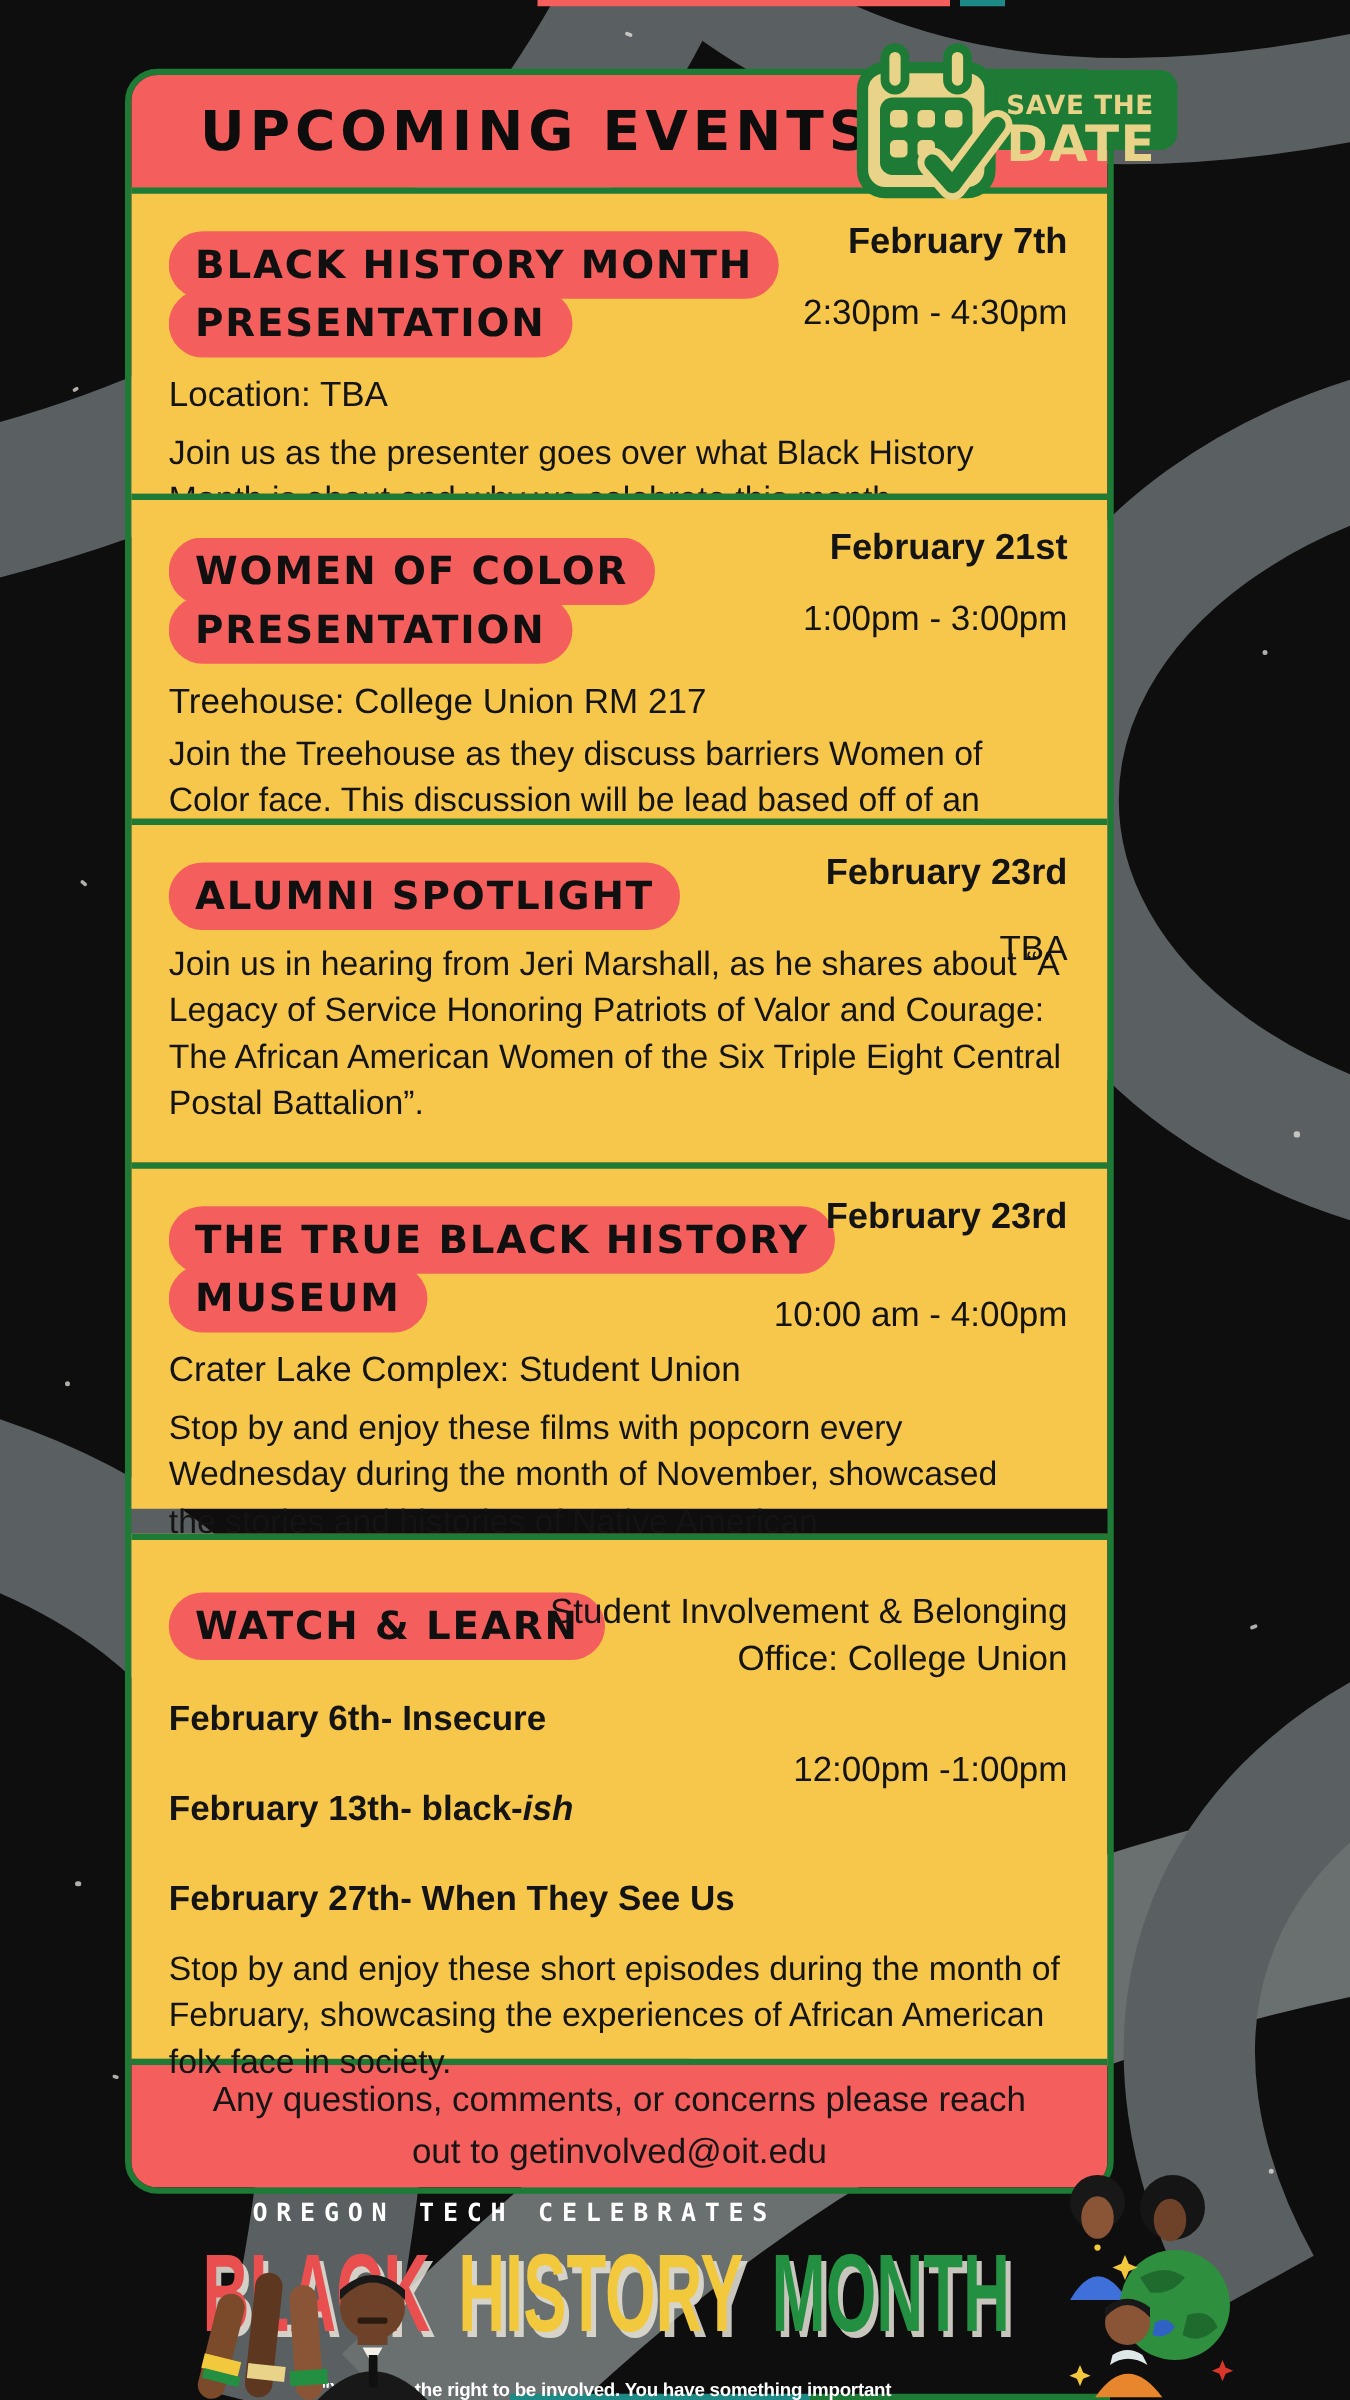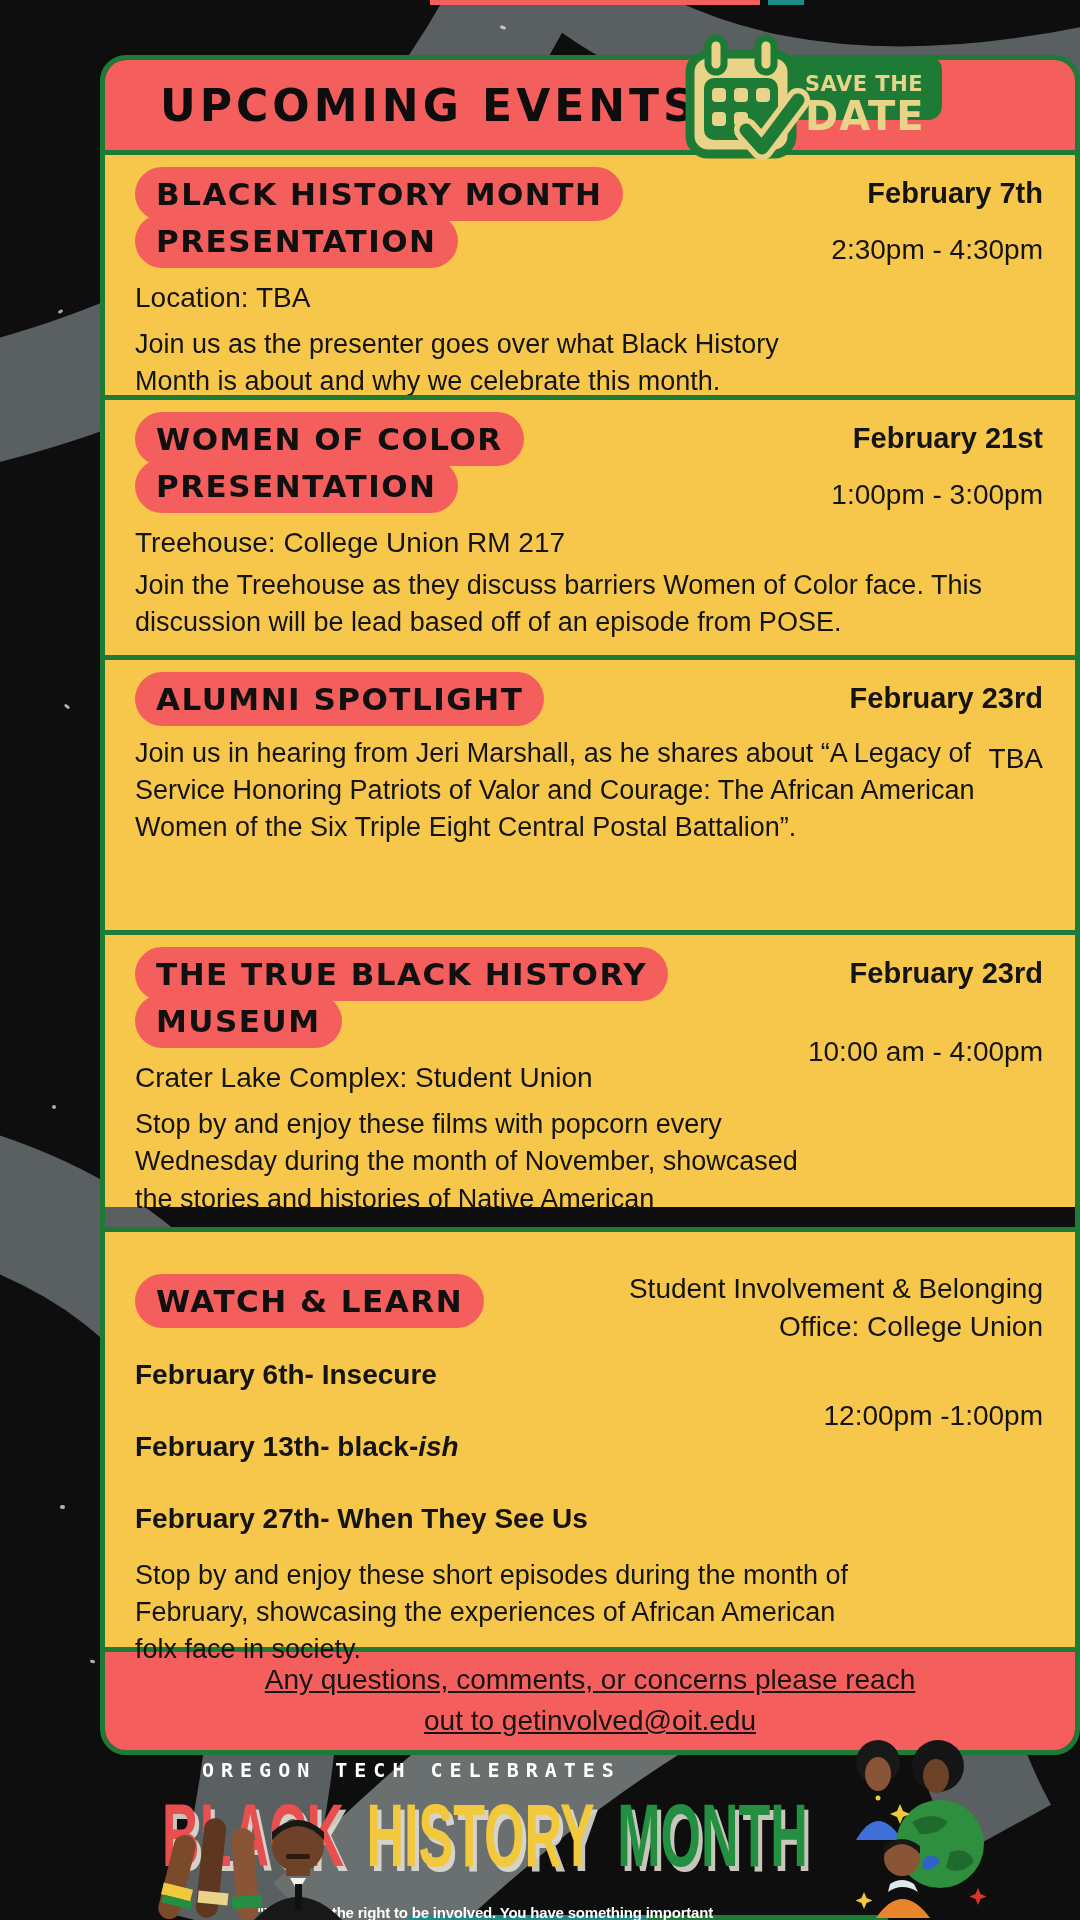--- a/index.html
+++ b/index.html
@@ -7,26 +7,26 @@
     --coral-red:#f45f5d; --green:#1e7b35; --cream:#e9d389; --text-black:#141414;
     --white:#ffffff; --bhm-red:#e94f4f; --bhm-yellow:#f2c83d; --bhm-green:#239041;
   }
   *{margin:0;padding:0;box-sizing:border-box;}
   body{width:1080px;height:1920px;background:#333;font-family:"Liberation Sans",sans-serif;}
   .page{position:relative;width:1080px;height:1920px;background:var(--background);overflow:hidden;}
   .swirls{position:absolute;inset:0;z-index:0;}
   .speck{position:absolute;background:#e8e6e0;border-radius:2px;opacity:.75;z-index:1;}
 
   
-  .panel{position:absolute;left:100px;top:55px;width:980px;height:1700px;z-index:2;
+  .panel{position:absolute;left:100px;top:55px;width:791px;height:1700px;z-index:2;
     border:5px solid var(--green);border-radius:26px;overflow:hidden;display:flex;flex-direction:column;}
   .hdr{height:90px;background:var(--coral-red);display:flex;align-items:center;padding-left:55px;}
   .hdr-title{font-family:"DejaVu Sans",sans-serif;font-weight:bold;font-size:44px;letter-spacing:4px;color:#0d0d0d;}
 
-  .event{position:relative;background:var(--panel-yellow);border-top:5px solid var(--green);padding:16px 30px;color:var(--text-black);}
+  .event{position:relative;background:var(--panel-yellow);border-top:5px solid var(--green);padding:34px 30px;color:var(--text-black);}
   .s1{height:245px;} .s2{height:260px;} .s3{height:275px;} .s4{height:277px;} .s5{height:420px;margin-top:20px;}
   .pillwrap{margin:0;}
   .pill{display:inline;background:var(--coral-red);color:#101010;font-family:"DejaVu Sans",sans-serif;
     font-weight:bold;font-size:31px;letter-spacing:1.5px;line-height:1.5;padding:9px 21px;border-radius:27px;
     -webkit-box-decoration-break:clone;box-decoration-break:clone;}
   .s1 .pillwrap{max-width:520px;} .s2 .pillwrap{max-width:500px;} .s4 .pillwrap{max-width:560px;}
   .rightcol{position:absolute;right:32px;top:22px;text-align:right;}
   .e-date{font-weight:bold;font-size:29px;}
   .e-time{font-size:28px;margin-top:24px;}
   .s3 .e-time{margin-top:28px;} .s4 .e-time{margin-top:46px;}
@@ -36,21 +36,21 @@
 
   
   .s5{padding-top:46px;}
   .s5 .wl-loc{position:absolute;right:32px;top:38px;text-align:right;font-size:28px;line-height:1.35;}
   .s5 .wl-time{position:absolute;right:32px;top:168px;font-size:28px;}
   .show{font-weight:bold;font-size:28px;font-family:"Liberation Sans",sans-serif;}
   .show1{margin-top:34px;} .show2{margin-top:40px;} .show3{margin-top:40px;}
   .s5 .e-desc{margin-top:22px;max-width:740px;}
 
   .ftr{flex:1;background:var(--coral-red);border-top:5px solid var(--green);
-    display:flex;flex-direction:column;justify-content:center;text-align:center;color:#151515;text-decoration:underline;}
+    display:flex;flex-direction:column;justify-content:center;text-align:center;color:#151515;}
   .ftr span{display:block;font-size:28px;line-height:1.45;}
 
   
   .std-badge{position:absolute;left:788px;top:56px;width:154px;height:64px;background:var(--green);
     border-radius:14px;z-index:3;padding:16px 0 0 17px;}
   .std-1{font-family:"DejaVu Sans",sans-serif;font-weight:bold;font-size:21px;color:var(--cream);letter-spacing:.5px;}
   .std-2{font-family:"DejaVu Sans",sans-serif;font-weight:bold;font-size:40px;color:var(--cream);letter-spacing:1px;margin-top:-3px;}
   .cal{position:absolute;left:672px;top:34px;z-index:4;}
 
   

